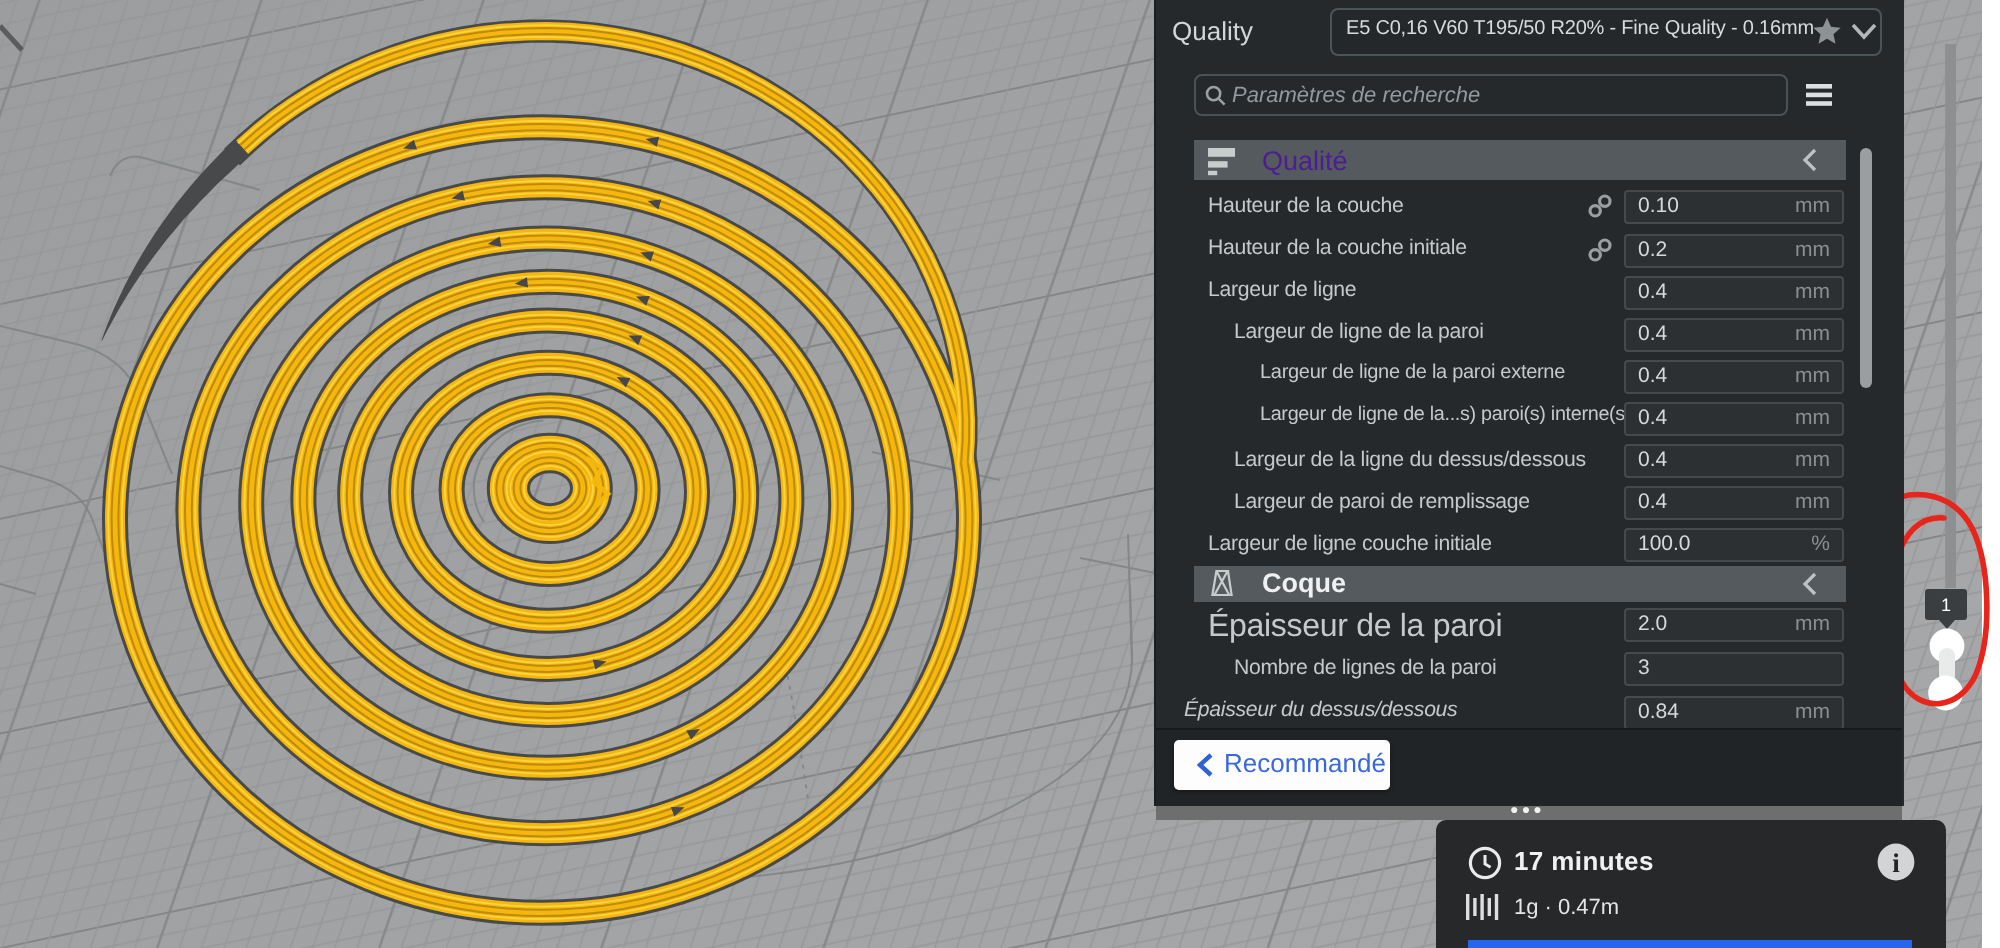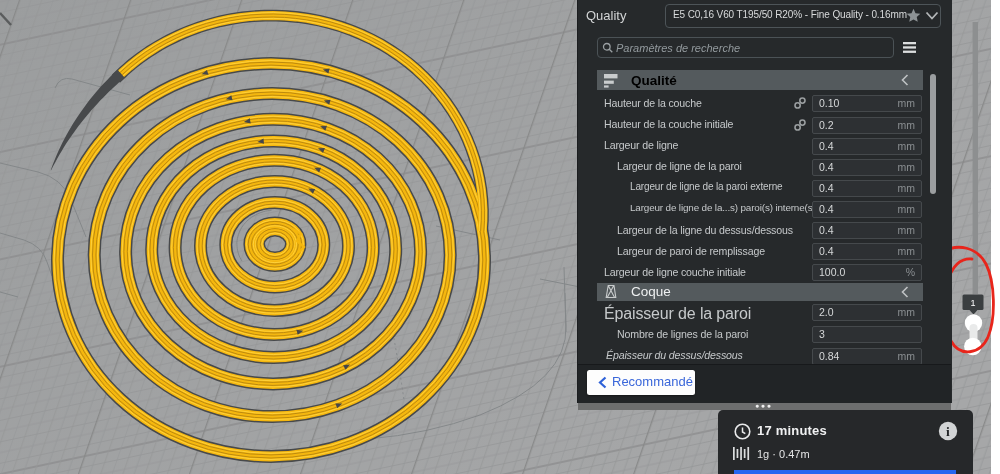--- a/index.html
+++ b/index.html
@@ -153,21 +153,21 @@
     </g>
   </svg>
 <div style="position:absolute;left:597px;top:70px;width:326px;height:20px;background:#545a5d"></div>
 <svg width="18" height="16" viewBox="0 0 18 16" style="position:absolute;left:604px;top:73px">
     <g fill="#c9cccd">
       <rect x="0" y="1" width="13.5" height="4.4"></rect>
       <rect x="0" y="7.6" width="9.8" height="3.2"></rect>
       <rect x="0" y="12.4" width="4.6" height="2.2"></rect>
     </g>
   </svg>
-<div style="position:absolute;left:631px;top:72.5px;font-size:13.5px;font-weight:bold;color:#000000">Qualité</div>
+<div style="position:absolute;left:631px;top:72.5px;font-size:13.5px;font-weight:normal;color:#4c1d95">Qualité</div>
 <svg width="8" height="12" viewBox="0 0 8 12" style="position:absolute;left:901px;top:74px">
     <path d="M6.5 1 L1.5 6 L6.5 11" fill="none" stroke="#bfc2c4" stroke-width="1.6"></path>
   </svg>
 <div style="position:absolute;left:604px;top:96.9px;font-size:10.6px;letter-spacing:-0.15px;color:#c6c9cb;white-space:nowrap">Hauteur de la couche</div>
 <svg width="14" height="14" viewBox="0 0 14 14" style="position:absolute;left:793px;top:96px">
     <g fill="none" stroke="#9a9ea0" stroke-width="1.6">
       <circle cx="4.6" cy="9.4" r="2.6"></circle>
       <circle cx="9.4" cy="4.6" r="2.6"></circle>
     </g>
   </svg>
@@ -212,29 +212,29 @@
 <div style="position:absolute;left:812px;top:264.2px;width:108px;height:15px;background:#2d3033;border:1px solid #45494c;border-radius:2px"></div>
 <div style="position:absolute;left:819px;top:266.2px;font-size:10.5px;color:#d6d8d9">100.0</div>
 <div style="position:absolute;left:860px;top:266.2px;width:55px;text-align:right;font-size:10.5px;color:#8b8f92">%</div>
 <div style="position:absolute;left:604px;top:305.4px;font-size:16px;letter-spacing:-0.15px;color:#c6c9cb;white-space:nowrap">Épaisseur de la paroi</div>
 <div style="position:absolute;left:812px;top:303.9px;width:108px;height:15px;background:#2d3033;border:1px solid #45494c;border-radius:2px"></div>
 <div style="position:absolute;left:819px;top:305.9px;font-size:10.5px;color:#d6d8d9">2.0</div>
 <div style="position:absolute;left:860px;top:305.9px;width:55px;text-align:right;font-size:10.5px;color:#8b8f92">mm</div>
 <div style="position:absolute;left:617px;top:327.5px;font-size:10.6px;letter-spacing:-0.15px;color:#c6c9cb;white-space:nowrap">Nombre de lignes de la paroi</div>
 <div style="position:absolute;left:812px;top:326.0px;width:108px;height:15px;background:#2d3033;border:1px solid #45494c;border-radius:2px"></div>
 <div style="position:absolute;left:819px;top:328.0px;font-size:10.5px;color:#d6d8d9">3</div>
-<div style="position:absolute;left:606px;top:349.0px;font-size:10.6px;letter-spacing:-0.15px;color:#c6c9cb;font-style:italic;white-space:nowrap">Épaisseur du dessus/dessous</div>
+<div style="position:absolute;left:592px;top:349.0px;font-size:10.6px;letter-spacing:-0.15px;color:#c6c9cb;font-style:italic;white-space:nowrap">Épaisseur du dessus/dessous</div>
 <div style="position:absolute;left:812px;top:347.5px;width:108px;height:15px;background:#2d3033;border:1px solid #45494c;border-radius:2px"></div>
 <div style="position:absolute;left:819px;top:349.5px;font-size:10.5px;color:#d6d8d9">0.84</div>
 <div style="position:absolute;left:860px;top:349.5px;width:55px;text-align:right;font-size:10.5px;color:#8b8f92">mm</div>
 <div style="position:absolute;left:597px;top:282.6px;width:326px;height:18px;background:#545a5d"></div>
 <svg width="16" height="16" viewBox="0 0 16 16" style="position:absolute;left:604px;top:284px">
     <path d="M4.2 1.5 H10 L11.8 13.5 H2.2 Z M4.2 1.5 L10.6 13.5 M9.8 1.5 L3.2 13.5" fill="none" stroke="#c9cccd" stroke-width="1.1"></path>
   </svg>
-<div style="position:absolute;left:631px;top:284px;font-size:13.5px;font-weight:normal;color:#eef0f1">Coque</div>
+<div style="position:absolute;left:631px;top:284px;font-size:13.5px;font-weight:bold;color:#eef0f1">Coque</div>
 <svg width="8" height="12" viewBox="0 0 8 12" style="position:absolute;left:901px;top:286px">
     <path d="M6.5 1 L1.5 6 L6.5 11" fill="none" stroke="#bfc2c4" stroke-width="1.6"></path>
   </svg>
 <div style="position:absolute;left:929.5px;top:74px;width:6.5px;height:120px;background:#9b9ea0;border-radius:3px"></div>
 <div style="position:absolute;left:578px;top:364px;width:373px;height:39px;background:#212426;border-top:1px solid #17191b"></div>
 <div style="position:absolute;left:586.5px;top:369.5px;width:108px;height:25px;background:#fdfdfd;border-radius:2.5px;box-shadow:0 1px 2px rgba(0,0,0,0.35)"></div>
 <svg width="9" height="13" viewBox="0 0 9 13" style="position:absolute;left:598px;top:376px">
     <path d="M7.5 1.5 L2 6.5 L7.5 11.5" fill="none" stroke="#2f62d8" stroke-width="2.2"></path>
   </svg>
 <div style="position:absolute;left:612px;top:374px;font-size:13px;color:#3a67da">Recommandé</div>

